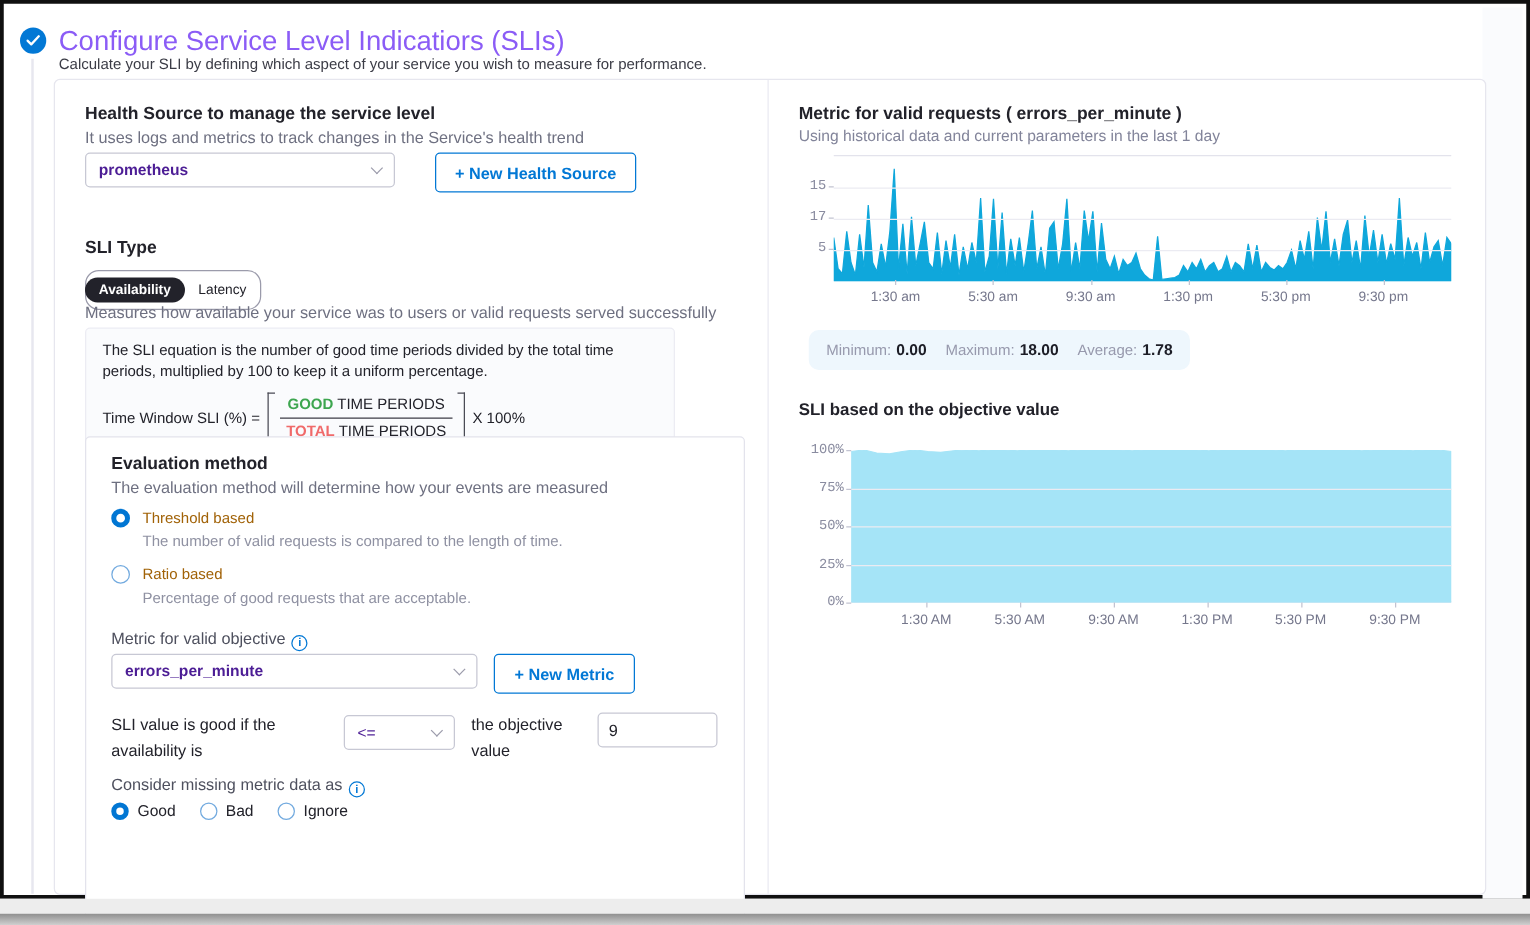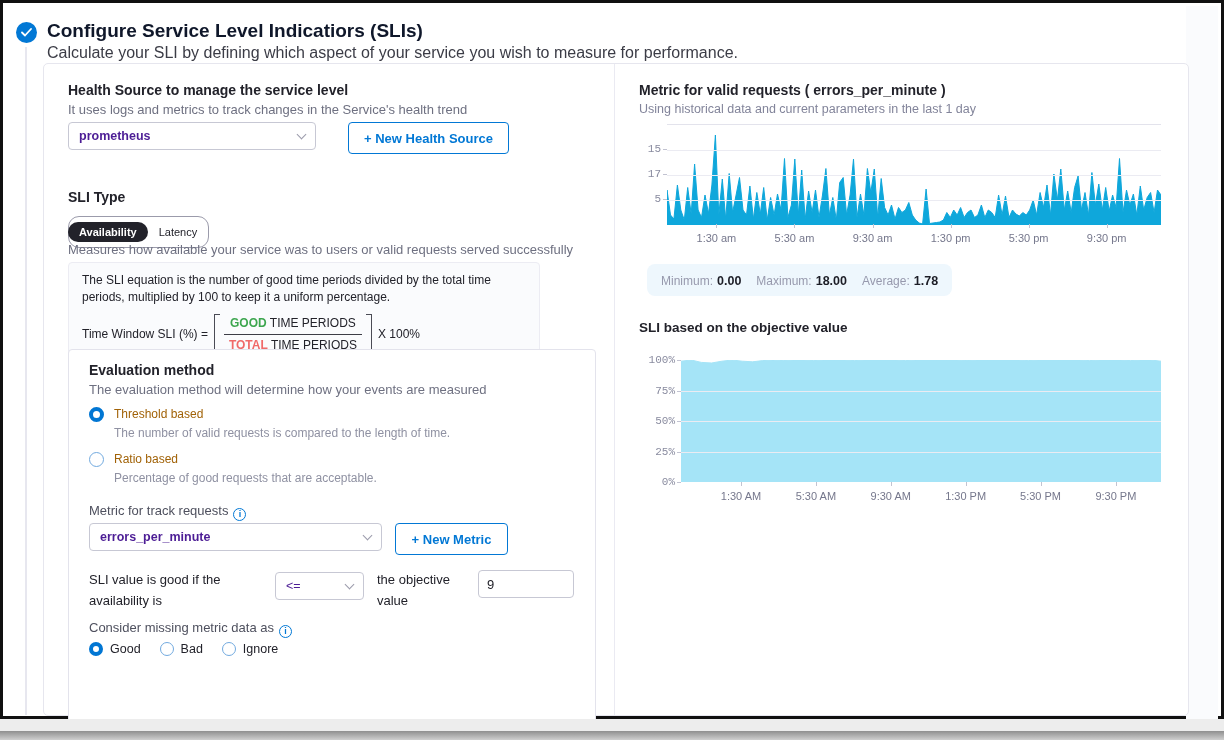--- a/index.html
+++ b/index.html
@@ -10,22 +10,22 @@
   .shadow1 { position:absolute; left:0; top:719px; width:1224px; height:12px; background:#ededed; }
   .shadow2 { position:absolute; left:0; top:731px; width:1224px; height:9px;
     background:linear-gradient(#8f8f8f,#cfcfcf); }
   .right-gutter { position:absolute; right:3px; top:3px; width:32px; height:713px; background:#fafbfd; }
 
   .connector { position:absolute; left:22px; top:44px; height:668px; width:2px; background:#e7e7ef; }
 
   
   .step-icon { position:absolute; left:13px; top:19px; width:21px; height:21px; border-radius:50%;
     background:#0278d5; display:flex; align-items:center; justify-content:center; }
-  .page-title { position:absolute; left:44px; top:17px; font-size:19px; font-weight:bold; color:#0f172a; }
-  .page-subtitle { position:absolute; left:44px; top:41px; font-size:16px; color:#3b3c46; }
+  .page-title { position:absolute; left:44px; top:17px; font-size:22px; font-weight:normal; color:#8b5cf6; }
+  .page-subtitle { position:absolute; left:44px; top:41px; font-size:12px; color:#3b3c46; }
 
   .card { position:absolute; left:40px; top:60px; width:1146px; height:653px; background:#fff;
     border:1px solid #e6e6ee; border-radius:5px; }
   .divider { position:absolute; left:570px; top:0; bottom:0; width:1px; background:#eaeaf2; }
 
   .col-left { position:absolute; left:24px; top:0; width:530px; }
   .col-right { position:absolute; left:595px; top:0; width:551px; }
   .abs { position:absolute; }
 
   h3.sec { font-size:14px; font-weight:bold; color:#22222a; }
@@ -146,21 +146,21 @@
         <div class="gray abs" style="left:20px;top:32px;">The evaluation method will determine how your events are measured</div>
 
         <div class="radio checked abs" style="left:20px;top:57px;"></div>
         <div class="radio-label abs" style="left:45px;top:57px;">Threshold based</div>
         <div class="radio-desc abs" style="left:45px;top:76px;">The number of valid requests is compared to the length of time.</div>
 
         <div class="radio abs" style="left:20px;top:102px;"></div>
         <div class="radio-label abs" style="left:45px;top:102px;">Ratio based</div>
         <div class="radio-desc abs" style="left:45px;top:121px;">Percentage of good requests that are acceptable.</div>
 
-        <div class="field-label abs" style="left:20px;top:153px;"><span>Metric for track requests</span><i class="info-icon">i</i></div>
+        <div class="field-label abs" style="left:20px;top:153px;"><span>Metric for valid objective</span><i class="info-icon">i</i></div>
         <div class="select abs" style="left:20px;top:173px;width:293px;">
           <span class="val">errors_per_minute</span>
           <span class="chev"></span>
         </div>
         <button class="btn-outline abs" style="left:326px;top:173px;width:113px;">+ New Metric</button>
 
         <div class="abs" style="left:20px;top:220px;width:188px;font-size:13px;color:#22222a;line-height:1.6;">SLI value is good if the availability is</div>
         <div class="select abs" style="left:206px;top:222px;width:89px;">
           <span class="val plain">&lt;=</span>
           <span class="chev"></span>

